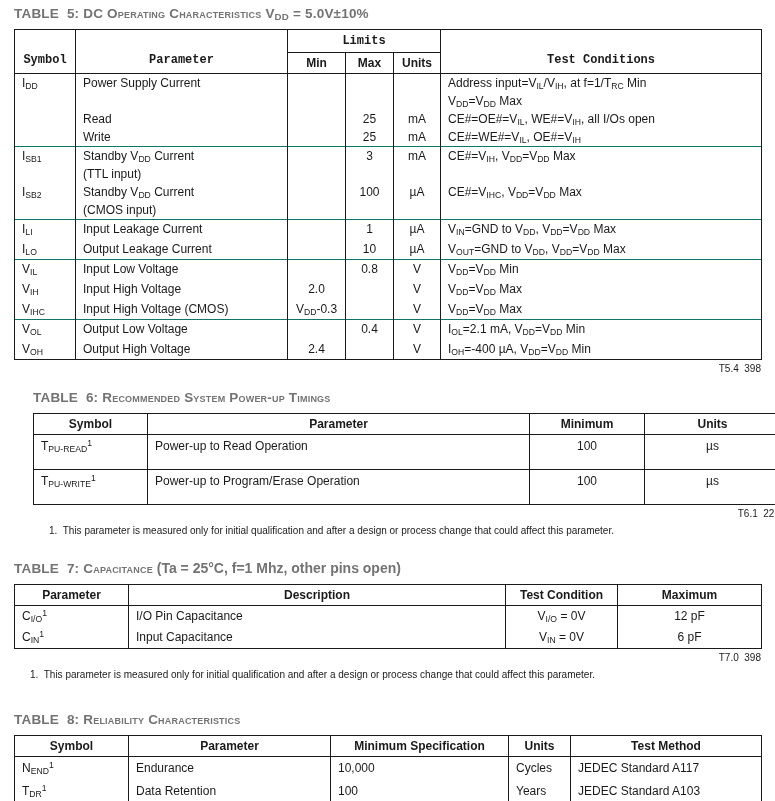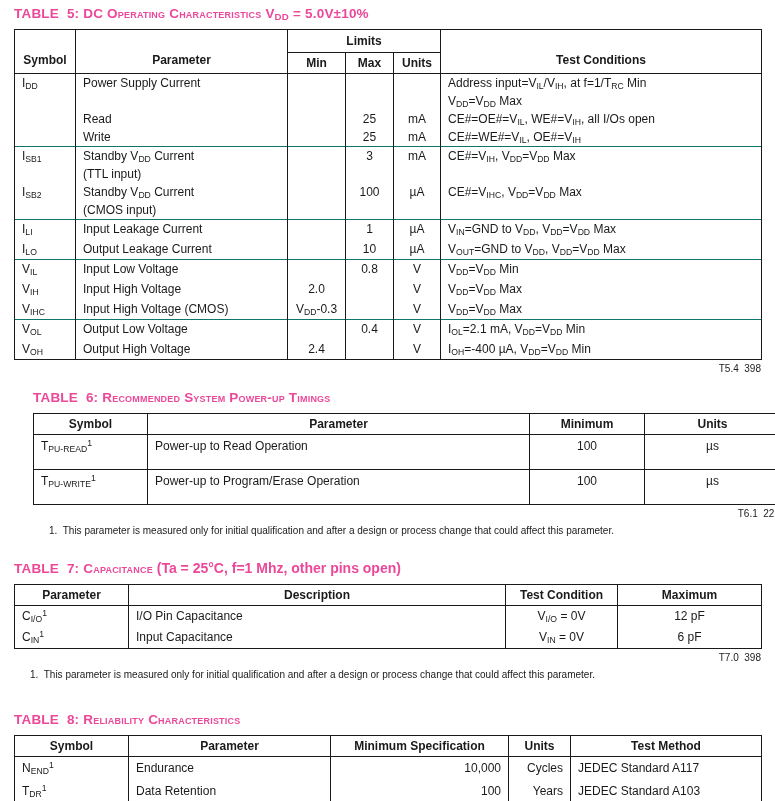--- a/index.html
+++ b/index.html
@@ -4,60 +4,60 @@
 <style>
   html,body { margin:0; padding:0; background:#ffffff; }
   body {
     width:775px; min-height:801px;
     font-family:"Liberation Sans", sans-serif;
     color:#1a1a1a;
     padding:6px 14px 10px 14px;
     box-sizing:border-box;
   }
   .tbl-title {
-    font-weight:bold; font-size:13.5px; color:#ec4899;
+    font-weight:bold; font-size:13.5px; color:#737373;
     white-space:pre-wrap; letter-spacing:0.2px;
     margin:0 0 8px 0;
   }
   .sc { font-variant:small-caps; }
   .title-suffix { font-size:14px; font-variant:normal; letter-spacing:0; }
   table {
     border-collapse:collapse; table-layout:fixed;
     width:747px; font-size:12px; color:#1a1a1a;
     border:1.5px solid #1a1a1a;
   }
   th, td {
     border:1px solid #1a1a1a;
     padding:0 7px; vertical-align:top;
     overflow:hidden; white-space:nowrap;
   }
   th { font-weight:bold; text-align:center; }
   .tc { text-align:center; }
   .vb { vertical-align:bottom; padding-bottom:2px; }
   thead tr.hr1 { height:22px; }
-  thead tr.hr1 th { line-height:22px; }
+  thead tr.hr1 th { line-height:22px;font-family:Liberation Mono, monospace; }
   thead tr.hr2 { height:20px; }
   thead tr.hr2 th { line-height:20px; }
   
   table.nolines tbody td { border-top:none; border-bottom:none; }
   table.nolines tbody tr.gs td { border-top:1px solid #0f766e; }
   .t5 tbody tr { height:20px; }
   .t5 tbody td { line-height:19px; }
   .t5 tbody tr.ln { height:18px; }
   .t5 tbody tr.ln td { line-height:18px; }
   .t5 td:nth-child(3), .t5 td:nth-child(4), .t5 td:nth-child(5) { text-align:center; }
   .t6 tbody tr { height:35px; }
   .t6 tbody td { line-height:22px; }
   .t6 td:nth-child(3), .t6 td:nth-child(4) { text-align:center; }
   .t7 tbody tr { height:21px; }
   .t7 tbody td { line-height:21px; }
   .t7 td:nth-child(3), .t7 td:nth-child(4) { text-align:center; }
   .t8 tbody tr { height:23px; }
   .t8 tbody td { line-height:22px; }
-  .t8 td:nth-child(3), .t8 td:nth-child(4) { text-align:right; }
+  .t8 td:nth-child(3), .t8 td:nth-child(4) { text-align:left; }
   sub, sup { font-size:0.72em; line-height:0; }
   sub { vertical-align:-0.25em; }
   sup { vertical-align:0.5em; }
   .tid {
     width:747px; text-align:right; font-size:10px; color:#222;
     margin:3px 0 0 0; white-space:pre-wrap; line-height:11px;
   }
   .footnote {
     font-size:10px; margin:4px 0 0 16px; white-space:pre-wrap; line-height:15px;
   }

